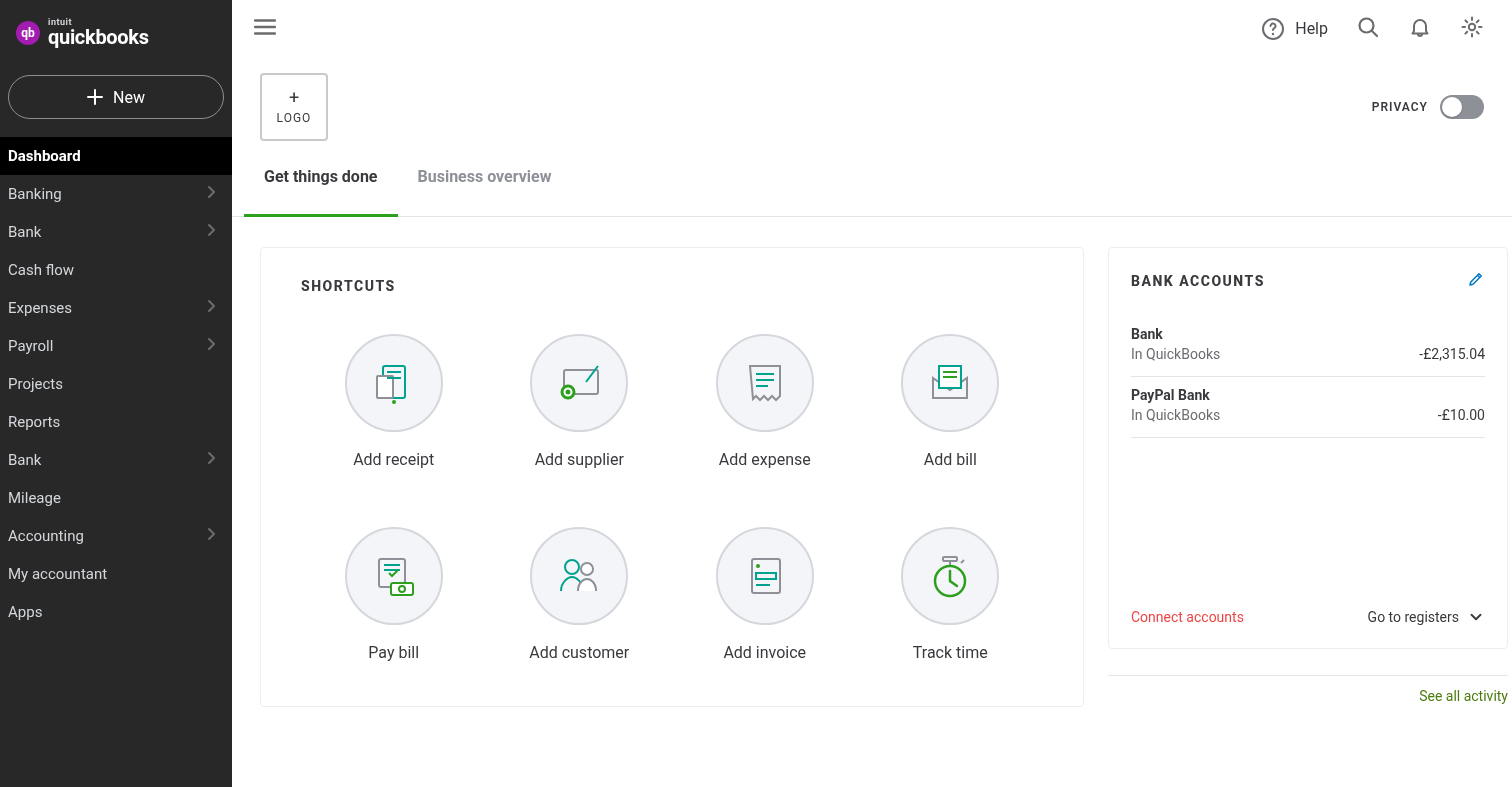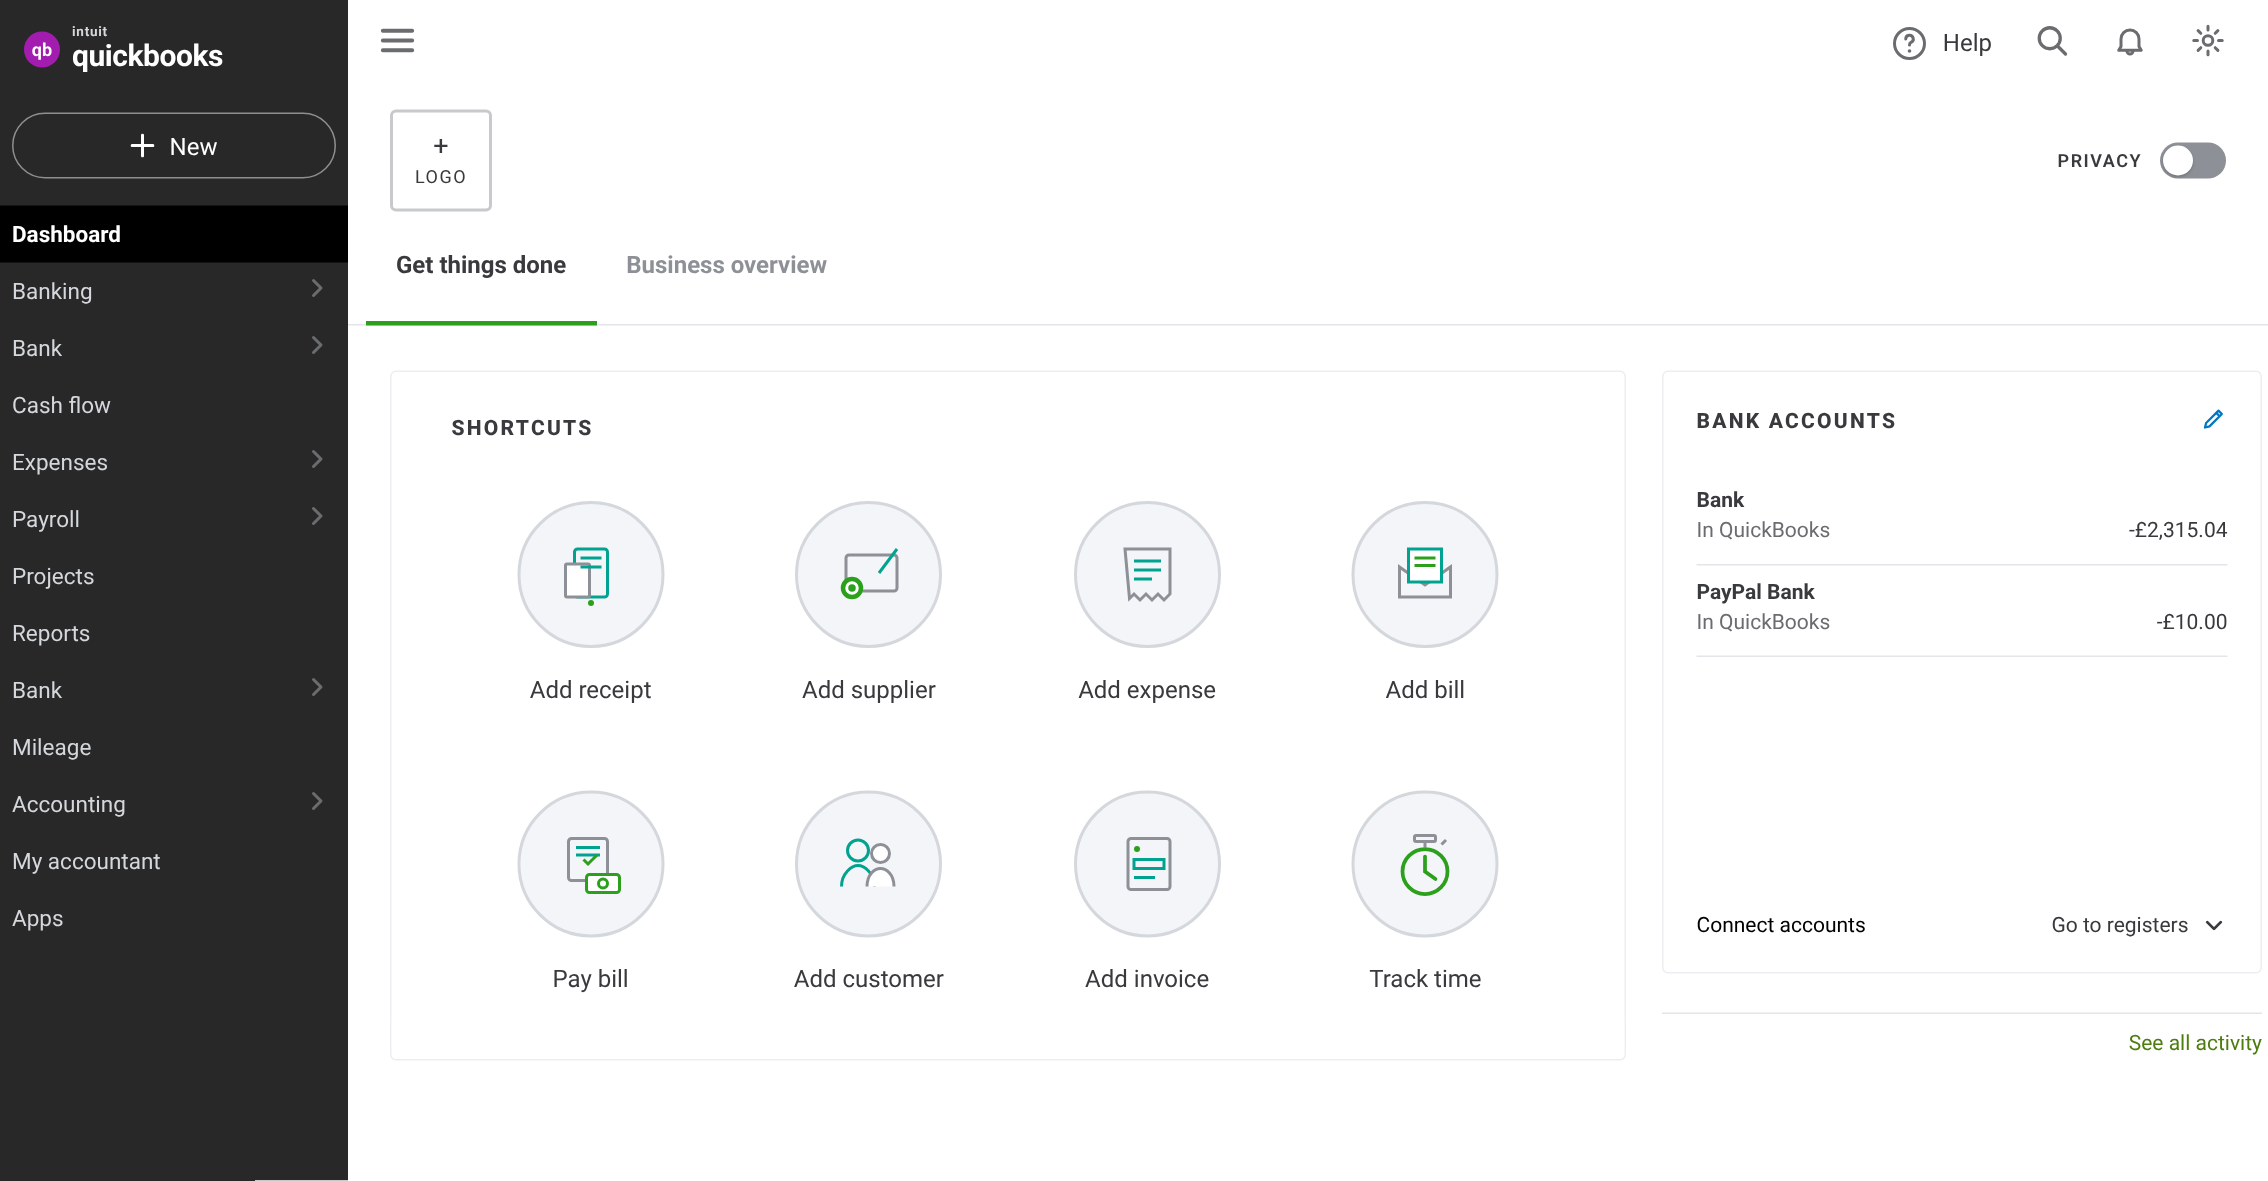--- a/index.html
+++ b/index.html
@@ -61,21 +61,21 @@
 
   
   .bank-card { width: 400px; padding: 22px 22px 22px 22px; height: 402px; display: flex; flex-direction: column; }
   .bank-header { display: flex; align-items: center; justify-content: space-between; }
   .bank-list { margin-top: 24px; }
   .bank-item { border-bottom: 1px solid #e3e5e8; padding: 10px 0 14px 0; }
   .bank-name { font-size: 14px; font-weight: 700; color: #393A3D; }
   .bank-row { display: flex; justify-content: space-between; margin-top: 4px; font-size: 14px; color: #6b6c70; }
   .bank-value { color: #393A3D; }
   .bank-footer { margin-top: auto; display: flex; justify-content: space-between; align-items: center; }
-  .link { color: #000000; font-size: 14px; cursor: pointer; }
+  .link { color: #ef4444; font-size: 14px; cursor: pointer; }
   .registers { display: flex; align-items: center; gap: 8px; font-size: 14px; color: #393A3D; cursor: pointer; }
   .pencil { color: #0277C5; cursor: pointer; }
 
   .see-all { text-align: right; margin: 26px 0 0 0; font-size: 14px; color: #4d7c0f; border-top: 1px solid #e3e5e8; padding: 12px 0 0 0; cursor: pointer; }
   .right-col { flex: 1; padding-right: 4px; display: flex; flex-direction: column; }
 </style>
 </head>
 <body>
 
 <div class="app">

